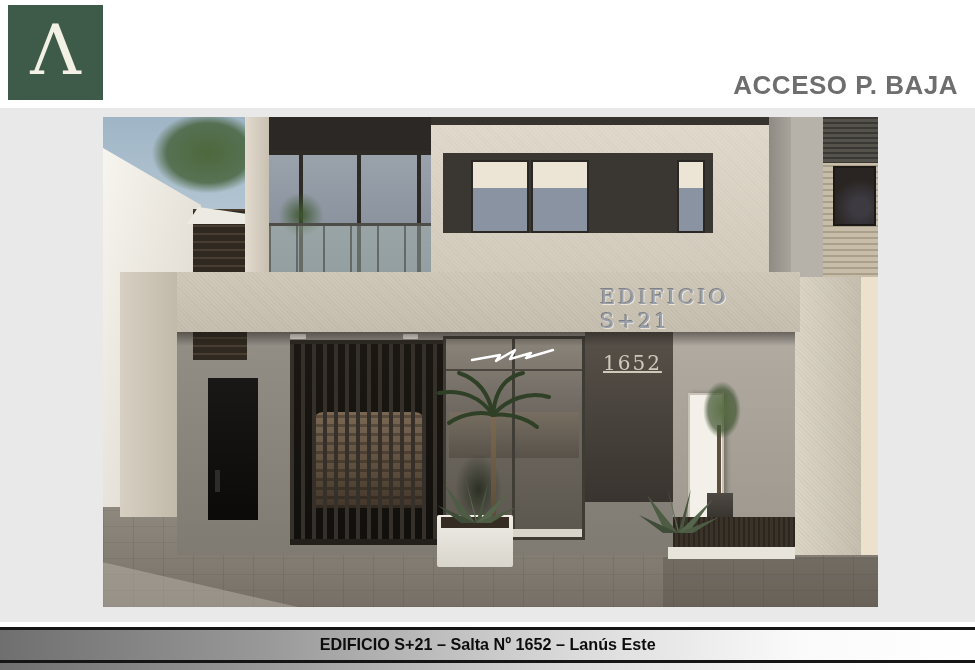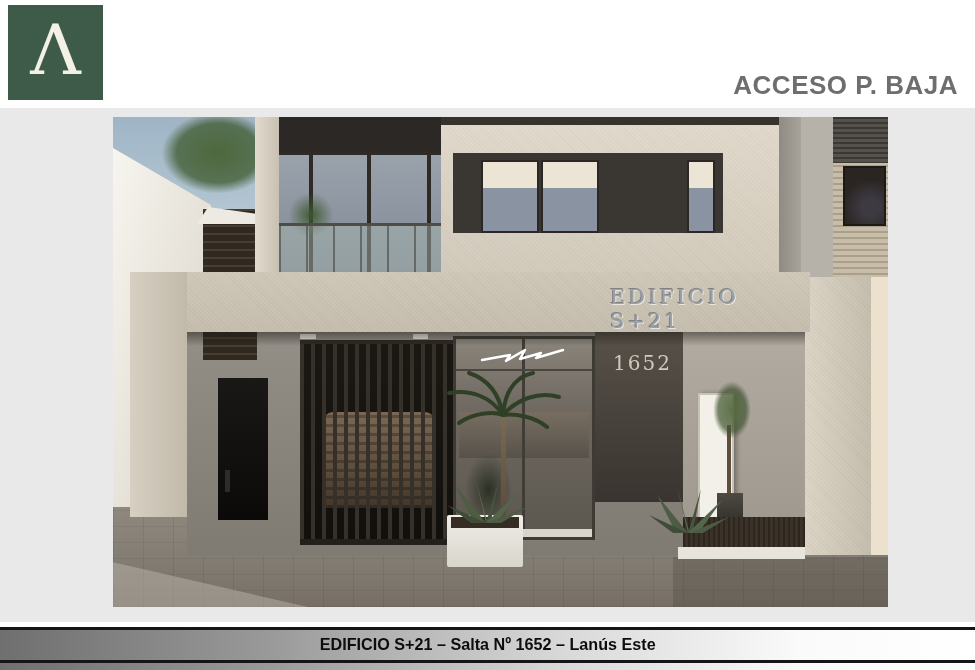--- a/index.html
+++ b/index.html
@@ -16,21 +16,21 @@
     font-family:"DejaVu Serif",serif;font-size:70px;line-height:95px;
     color:#f3f0e6;transform:translateY(-2px);
   }
   .page-title{
     position:absolute;right:17px;top:70px;
     font-size:26px;font-weight:bold;color:#6e6e6e;letter-spacing:.5px;
   }
   
   .backdrop{position:absolute;left:0;top:108px;width:975px;height:514px;background:#e9e9e9;}
   
-  .render{position:absolute;left:113px;top:117px;width:775px;height:490px;overflow:hidden;background:#9a958d;}
+  .render{position:absolute;left:103px;top:117px;width:775px;height:490px;overflow:hidden;background:#9a958d;}
   .render *{position:absolute;}
   .sky{left:0;top:0;width:345px;height:180px;background:linear-gradient(180deg,#9fb5c6,#c5d3dc);}
   .foliage{border-radius:50%;}
   .fol1{left:30px;top:-18px;width:150px;height:108px;background:radial-gradient(closest-side,rgba(72,100,52,.95),rgba(60,88,44,.75) 55%,rgba(60,88,44,0) 75%);}
   .fol2{left:135px;top:0px;width:110px;height:130px;background:radial-gradient(closest-side,rgba(92,120,66,.8),rgba(70,98,50,.5) 60%,rgba(70,98,50,0) 78%);}
   .fol3{left:185px;top:30px;width:80px;height:110px;background:radial-gradient(closest-side,rgba(84,112,62,.55),rgba(84,112,62,0) 75%);}
   .fol4{left:-12px;top:100px;width:55px;height:58px;background:radial-gradient(closest-side,rgba(88,116,58,.9),rgba(88,116,58,0) 78%);}
   .wall-white{
     left:0;top:31px;width:98px;height:367px;
     background:linear-gradient(105deg,#f7f5ef 0%,#e6e2d9 55%,#d8d3c9 100%);
@@ -121,21 +121,21 @@
   }
   .door-horizon{left:346px;top:295px;width:130px;height:46px;background:linear-gradient(180deg,rgba(126,114,96,.55),rgba(58,52,43,.35));}
   .door-plant-shadow{left:348px;top:330px;width:55px;height:85px;border-radius:50% 50% 0 0;background:radial-gradient(closest-side,rgba(30,38,24,.8),rgba(30,38,24,0) 85%);}
   .door-mullion{left:409px;top:222px;width:3px;height:198px;background:#403c36;}
   .door-transom{left:343px;top:252px;width:136px;height:2px;background:#4a463f;}
   .door-logo{left:366px;top:228px;width:90px;height:22px;}
   .door-threshold{left:343px;top:412px;width:136px;height:8px;background:#d8d4c9;}
   .brown-panel{left:482px;top:215px;width:88px;height:170px;background:linear-gradient(180deg,#575149,#39342f);}
   .street-number{
     left:500px;top:234px;font-family:"DejaVu Serif",serif;font-size:20px;
-    letter-spacing:2px;color:#cfc9bb;
+    letter-spacing:2px;color:#cfc9bb;text-decoration:underline;
   }
   .patio{left:570px;top:215px;width:122px;height:223px;background:linear-gradient(180deg,#b1aba2,#9c968d);}
   .patio-door{left:585px;top:276px;width:36px;height:126px;background:#f3f0e9;border:2px solid #c9c3b7;box-sizing:border-box;box-shadow:3px 0 4px rgba(40,36,30,.35);}
   .patio-tree-trunk{left:614px;top:308px;width:4px;height:74px;background:#5d4f3e;}
   .patio-tree-fol{left:596px;top:258px;width:46px;height:70px;border-radius:50%;background:radial-gradient(closest-side,rgba(86,108,64,.95),rgba(64,84,48,.7) 60%,rgba(64,84,48,0) 82%);}
   .patio-pot{left:604px;top:376px;width:26px;height:28px;background:linear-gradient(180deg,#4e4943,#35312c);}
   .patio-pot-base{left:608px;top:402px;width:18px;height:6px;background:#b7aa92;}
   .patio-soil{left:570px;top:400px;width:122px;height:34px;background:repeating-linear-gradient(90deg,rgba(0,0,0,.25) 0 2px,rgba(0,0,0,0) 2px 5px),#3b332a;}
   .patio-curb{left:565px;top:430px;width:127px;height:12px;background:#e7e4dc;}
   .agave-svg{width:90px;height:48px;}

